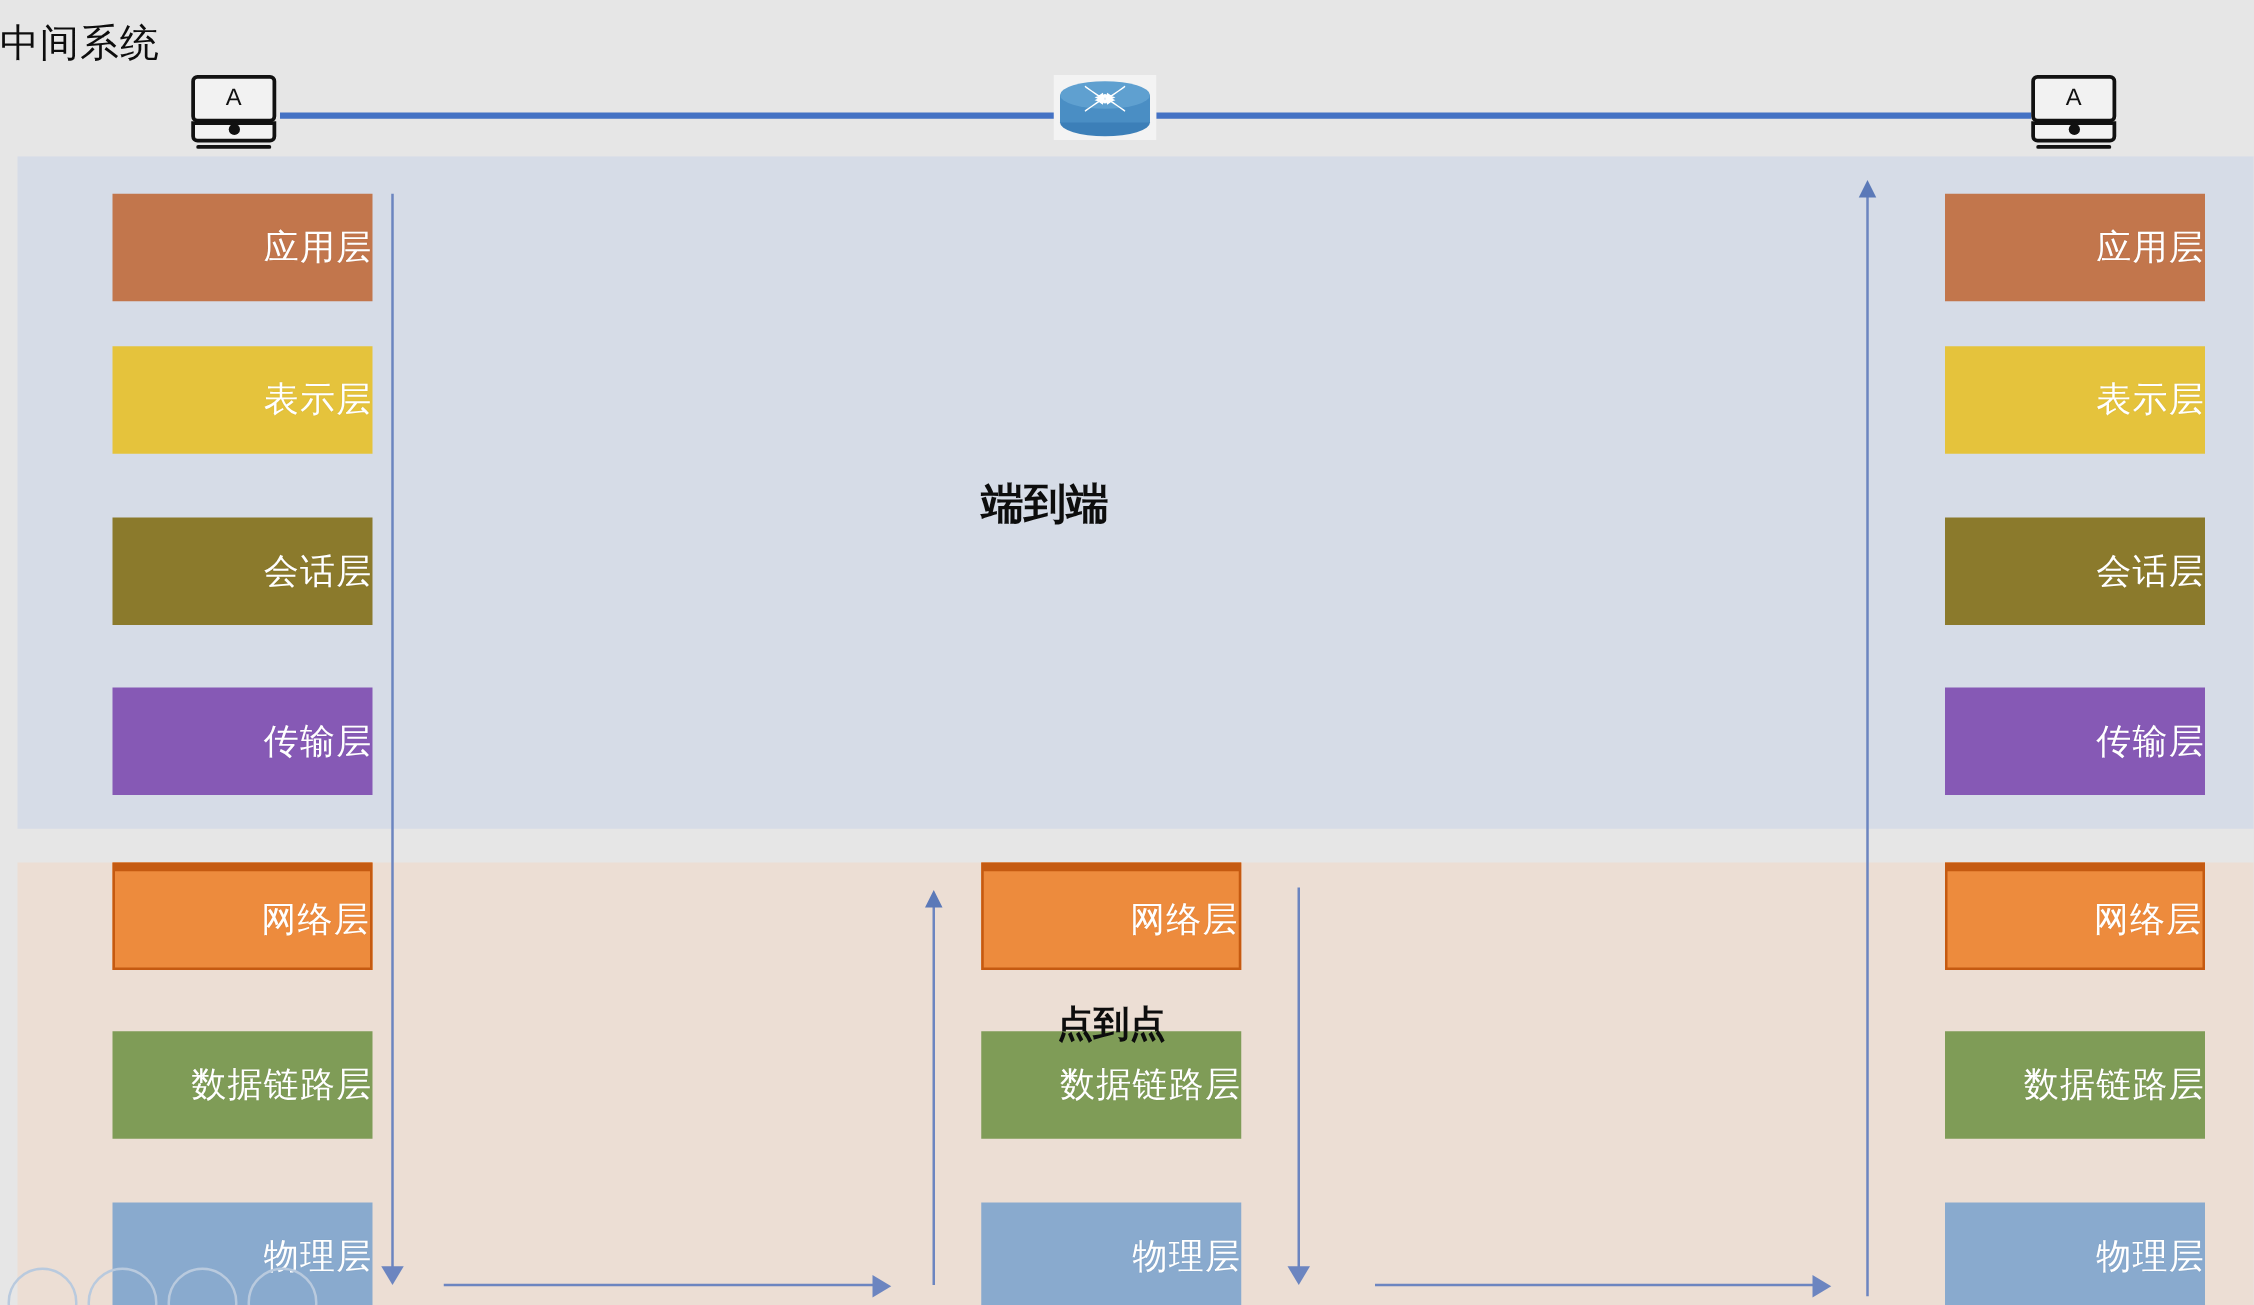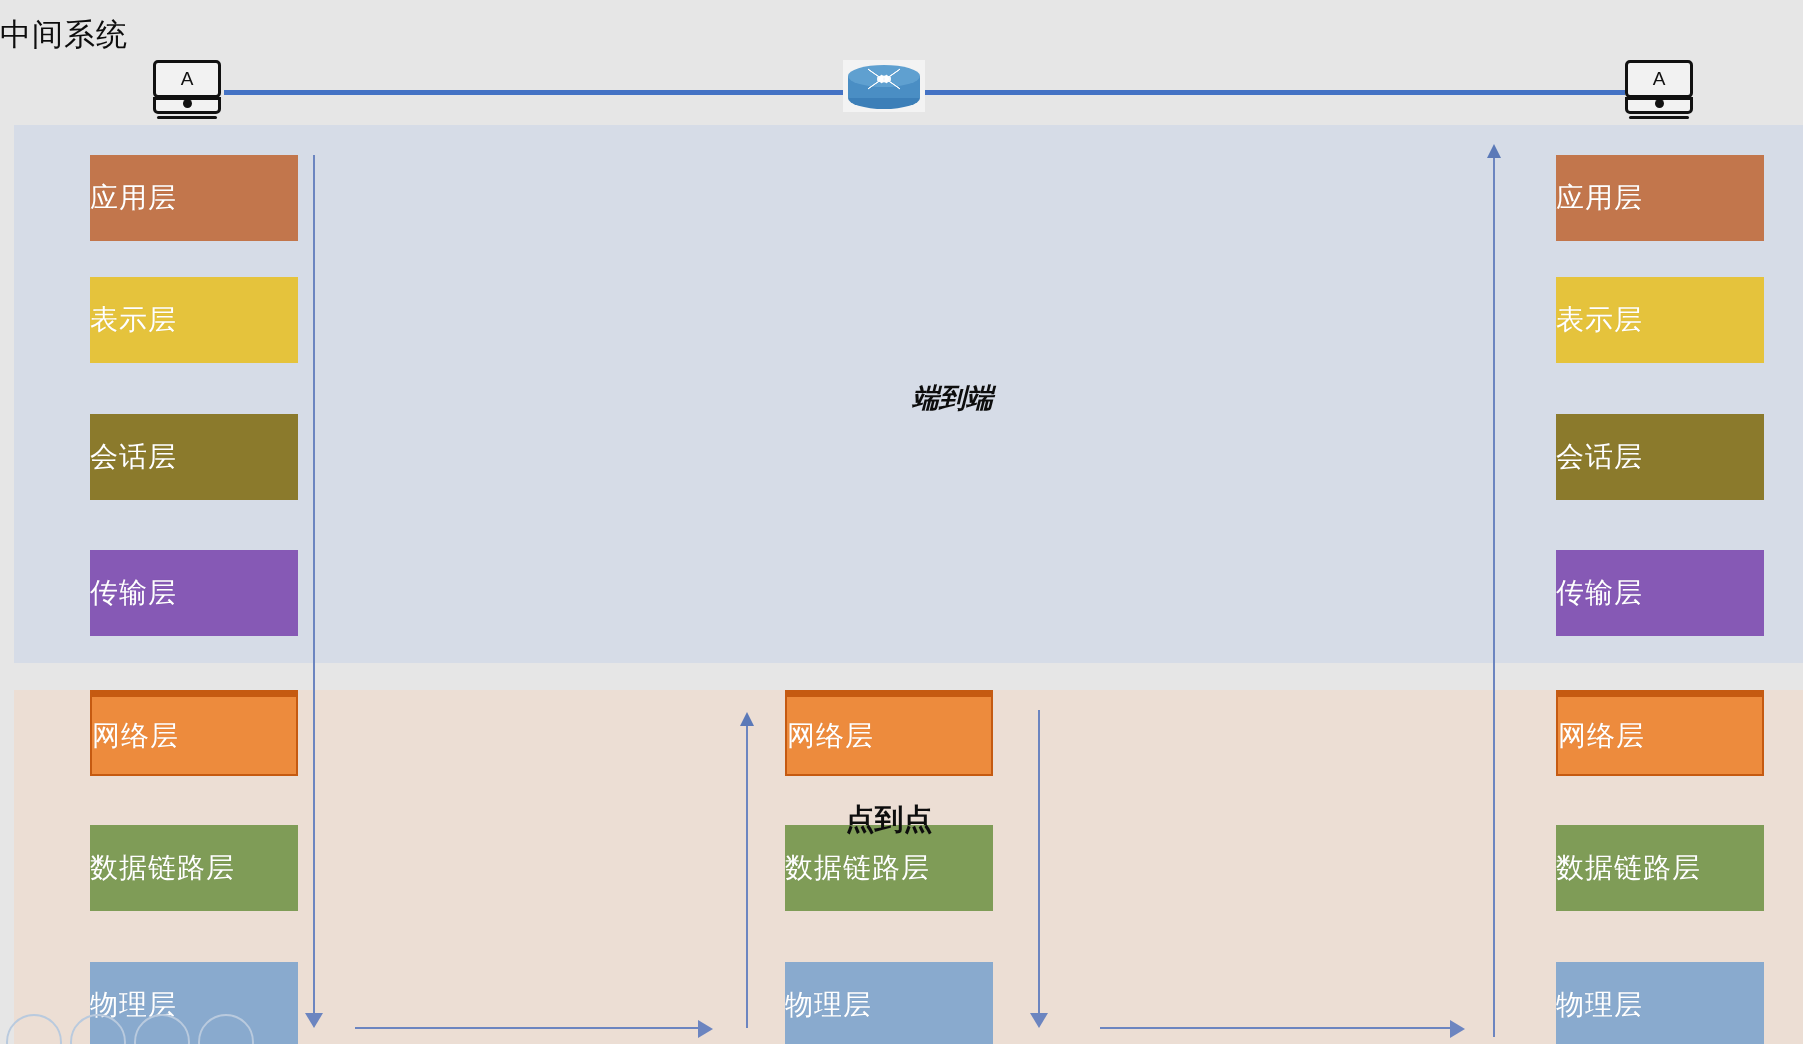--- a/index.html
+++ b/index.html
@@ -140,21 +140,21 @@
   #stack-left   { left: 90px; }
   #stack-right  { left: 1556px; }
   #stack-middle { left: 785px; }
 
   .layer-box {
     position: absolute;
     width: 208px;
     box-sizing: border-box;
     display: flex;
     align-items: center;
-    justify-content: flex-start;
+    justify-content: flex-end;
     color: #ffffff;
     font-size: 28px;
     letter-spacing: 1px;
     text-shadow: 0 0 1px rgba(0,0,0,0.10);
   }
 
   
   .arrow-line {
     position: absolute;
     background: #6c85c0;
@@ -188,23 +188,22 @@
   .overlay-label {
     position: absolute;
     z-index: 7;
     font-weight: bold;
     color: #0d0d0d;
   }
   #label-endtoend {
     left: 785px;
     top: 380px;
     width: 208px;
-    text-align: right;
-    font-size: 27px;
-    font-style: italic;
+    text-align: left;
+    font-size: 34px;
   }
   #label-pointtopoint {
     left: 785px;
     top: 800px;
     width: 208px;
     text-align: center;
     font-size: 29px;
   }
 
   

